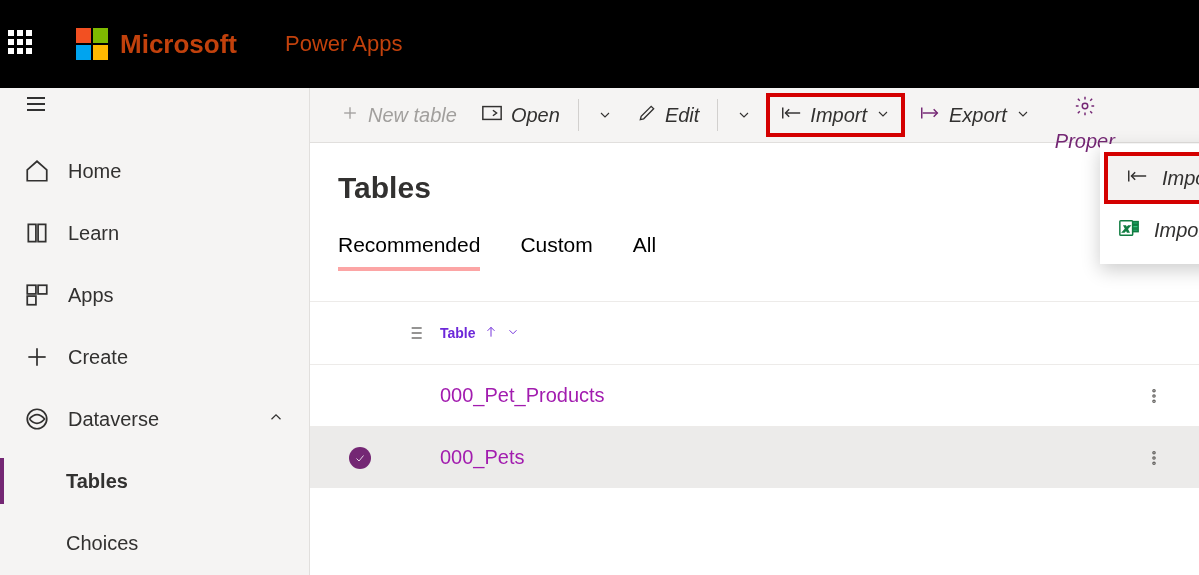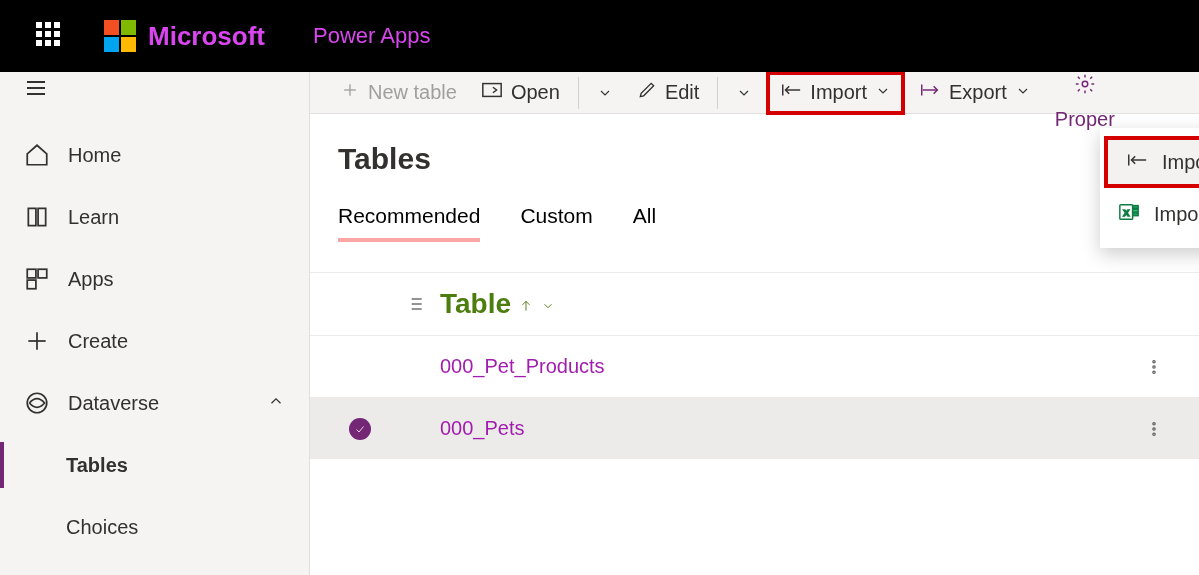--- a/index.html
+++ b/index.html
@@ -1,54 +1,54 @@
 <!DOCTYPE html>
 <html><head>
 <meta charset="utf-8">
 <style>
   * { box-sizing: border-box; margin: 0; padding: 0; font-family: "Segoe UI", Arial, sans-serif; }
   html, body { width: 1199px; height: 575px; overflow: hidden; background: #fff; }
-  .header { background: #000; height: 72px; display: flex; align-items: center; color: #d946ef; padding-left: 36px; }
+  .header { background: #000; height: 88px; display: flex; align-items: center; color: #c2410c; padding-left: 8px; }
   .waffle { width: 28px; height: 28px; display: grid; grid-template-columns: repeat(3,6px); grid-template-rows: repeat(3,6px); gap: 3px; margin-right: 40px; cursor: pointer; }
   .waffle span { background: #fff; width: 6px; height: 6px; }
   .ms-logo { width: 32px; height: 32px; display: grid; grid-template-columns: 1fr 1fr; grid-template-rows: 1fr 1fr; gap: 2px; margin-right: 12px; }
   .ms-logo .q1 { background:#f25022;} .ms-logo .q2 { background:#7fba00;} .ms-logo .q3 { background:#00a4ef;} .ms-logo .q4 { background:#ffb900;}
   .ms-text { font-size: 26px; font-weight: 600; margin-right: 48px; }
   .app-name { font-size: 22px; font-weight: 400; }
   .body-row { display: flex; height: calc(575px - 72px); background: #f5f4f3; }
   .sidebar { width: 310px; background: #f5f4f3; border-right: 1px solid #e1dfdd; padding-top: 4px; }
   .hamburger { padding: 0 24px 20px 24px; cursor: pointer; }
   .hamburger svg { width: 24px; height: 24px; }
   .nav-item { display: flex; align-items: center; height: 62px; padding: 0 24px; font-size: 20px; color: #323130; cursor: pointer; position: relative; }
   .nav-item .icon { width: 26px; margin-right: 18px; display: flex; align-items: center; justify-content: center; }
   .nav-sub { padding-left: 66px; font-size: 20px; height: 62px; display: flex; align-items: center; cursor: pointer; color:#323130; position: relative; }
   .nav-sub.selected { font-weight: 600; }
   .nav-sub.selected::before { content:""; position:absolute; left:0; top:8px; bottom:8px; width:4px; background:#742774; }
   .nav-item .chev { margin-left: auto; }
   .main { flex:1; display:flex; flex-direction:column; background:#f5f4f3; overflow:hidden; }
-  .toolbar { height:42px; background:#f5f4f3; display:flex; align-items:center; padding:0 20px; gap:4px; border-bottom:1px solid #e1dfdd; position:relative; }
+  .toolbar { height:55px; background:#f5f4f3; display:flex; align-items:center; padding:0 20px; gap:4px; border-bottom:1px solid #e1dfdd; position:relative;font-style:italic; }
   .tbtn { display:flex; align-items:center; height:40px; padding:0 10px; font-size:20px; color:#323130; cursor:pointer; gap:8px; }
   .tbtn.disabled { color:#a19f9d; }
   .tbtn.purple { color:#742774;flex-direction:column; }
   .vline { width:1px; height:32px; background:#d2d0ce; margin:0 4px; }
   .chev-small svg { width:16px; height:16px; }
   .highlight-box { border:4px solid #d40000; }
   .dropdown { position:absolute; top:56px; left:790px; width:278px; background:#fff; box-shadow:0 6px 18px rgba(0,0,0,0.2); padding:8px 0; z-index:10; }
   .dd-item { display:flex; align-items:center; height:52px; padding:0 18px; font-size:20px; color:#323130; cursor:pointer; gap:14px; }
   .dd-item.hl { border:4px solid #d40000; margin:0 4px; background:#f3f2f1; }
   .content { flex:1; background:#fff; margin:0; padding:28px 0 0 0; overflow:hidden; }
   .page-title { font-size:30px; font-weight:600; padding-left:28px; margin-bottom:28px; color:#323130; }
   .tabs { display:flex; gap:40px; padding-left:28px; margin-bottom:30px; }
   .tab { font-size:21px; color:#000000; padding-bottom:10px; cursor:pointer; }
   .tab.active { color:#000000; font-weight:400; border-bottom:4px solid #fca5a5; }
   .table-area { border-top:1px solid #edebe9; }
   .table-header { display:flex; align-items:center; height:62px; padding:0 20px; }
   .col-check { width:60px; display:flex; justify-content:center; }
   .col-list-icon { width:50px; display:flex; justify-content:center; color:#605e5c; }
-  .col-name { flex:1; display:flex; align-items:center; gap:8px; font-size:28px; font-weight:600; color:#4d7c0f; }
+  .col-name { flex:1; display:flex; align-items:center; gap:8px; font-size:14px; font-weight:600; color:#6d28d9; }
   .col-more { width:50px; display:flex; justify-content:center; color:#605e5c; cursor:pointer; }
   .table-row { display:flex; align-items:center; height:62px; padding:0 20px; border-top:1px solid #edebe9; }
   .table-row.selected { background:#ecebea; }
   .check-circle { width:22px; height:22px; border-radius:50%; background:#742774; display:flex; align-items:center; justify-content:center; color:#fff; }
   .row-name { font-size:20px; color:#a21caf; flex:1; padding-left:0; }
   svg { stroke: currentColor; fill: none; stroke-width: 1.6; }
 </style>
 </head>
 <body>
 

